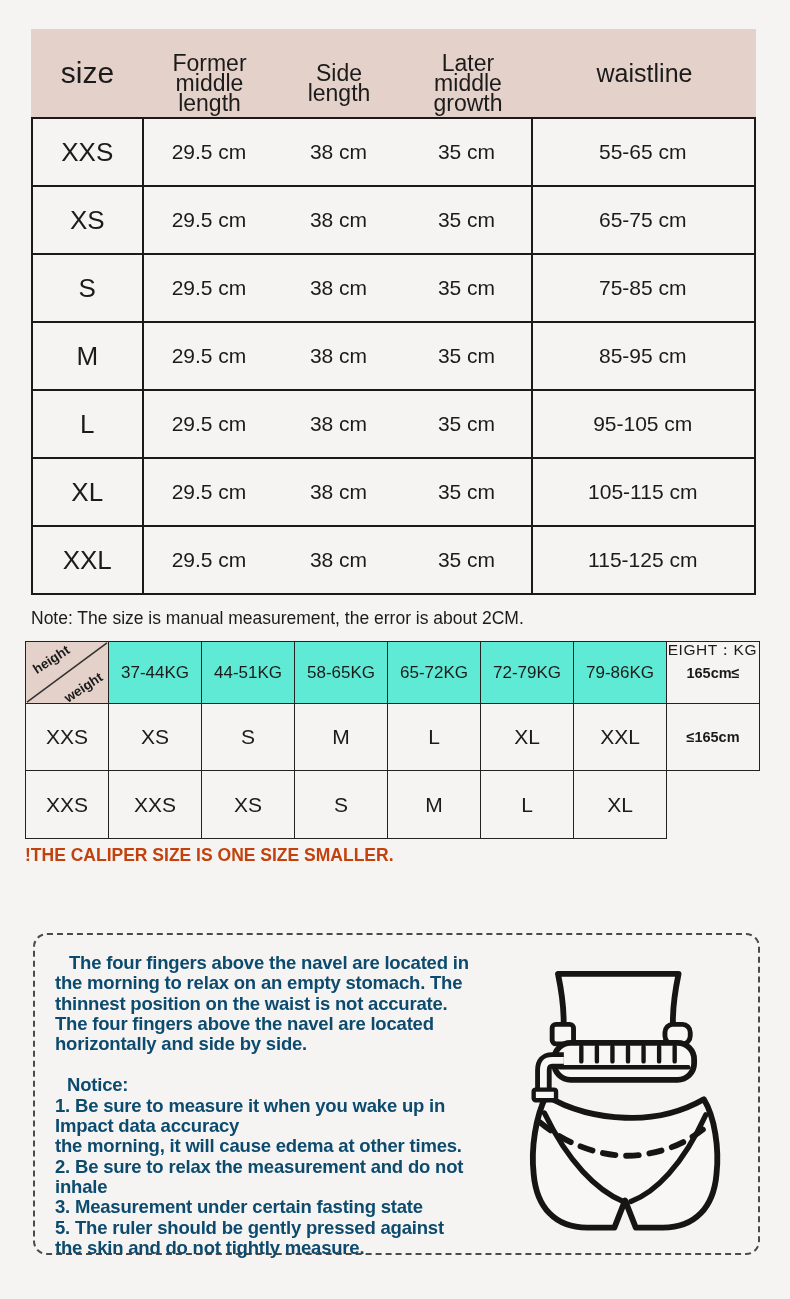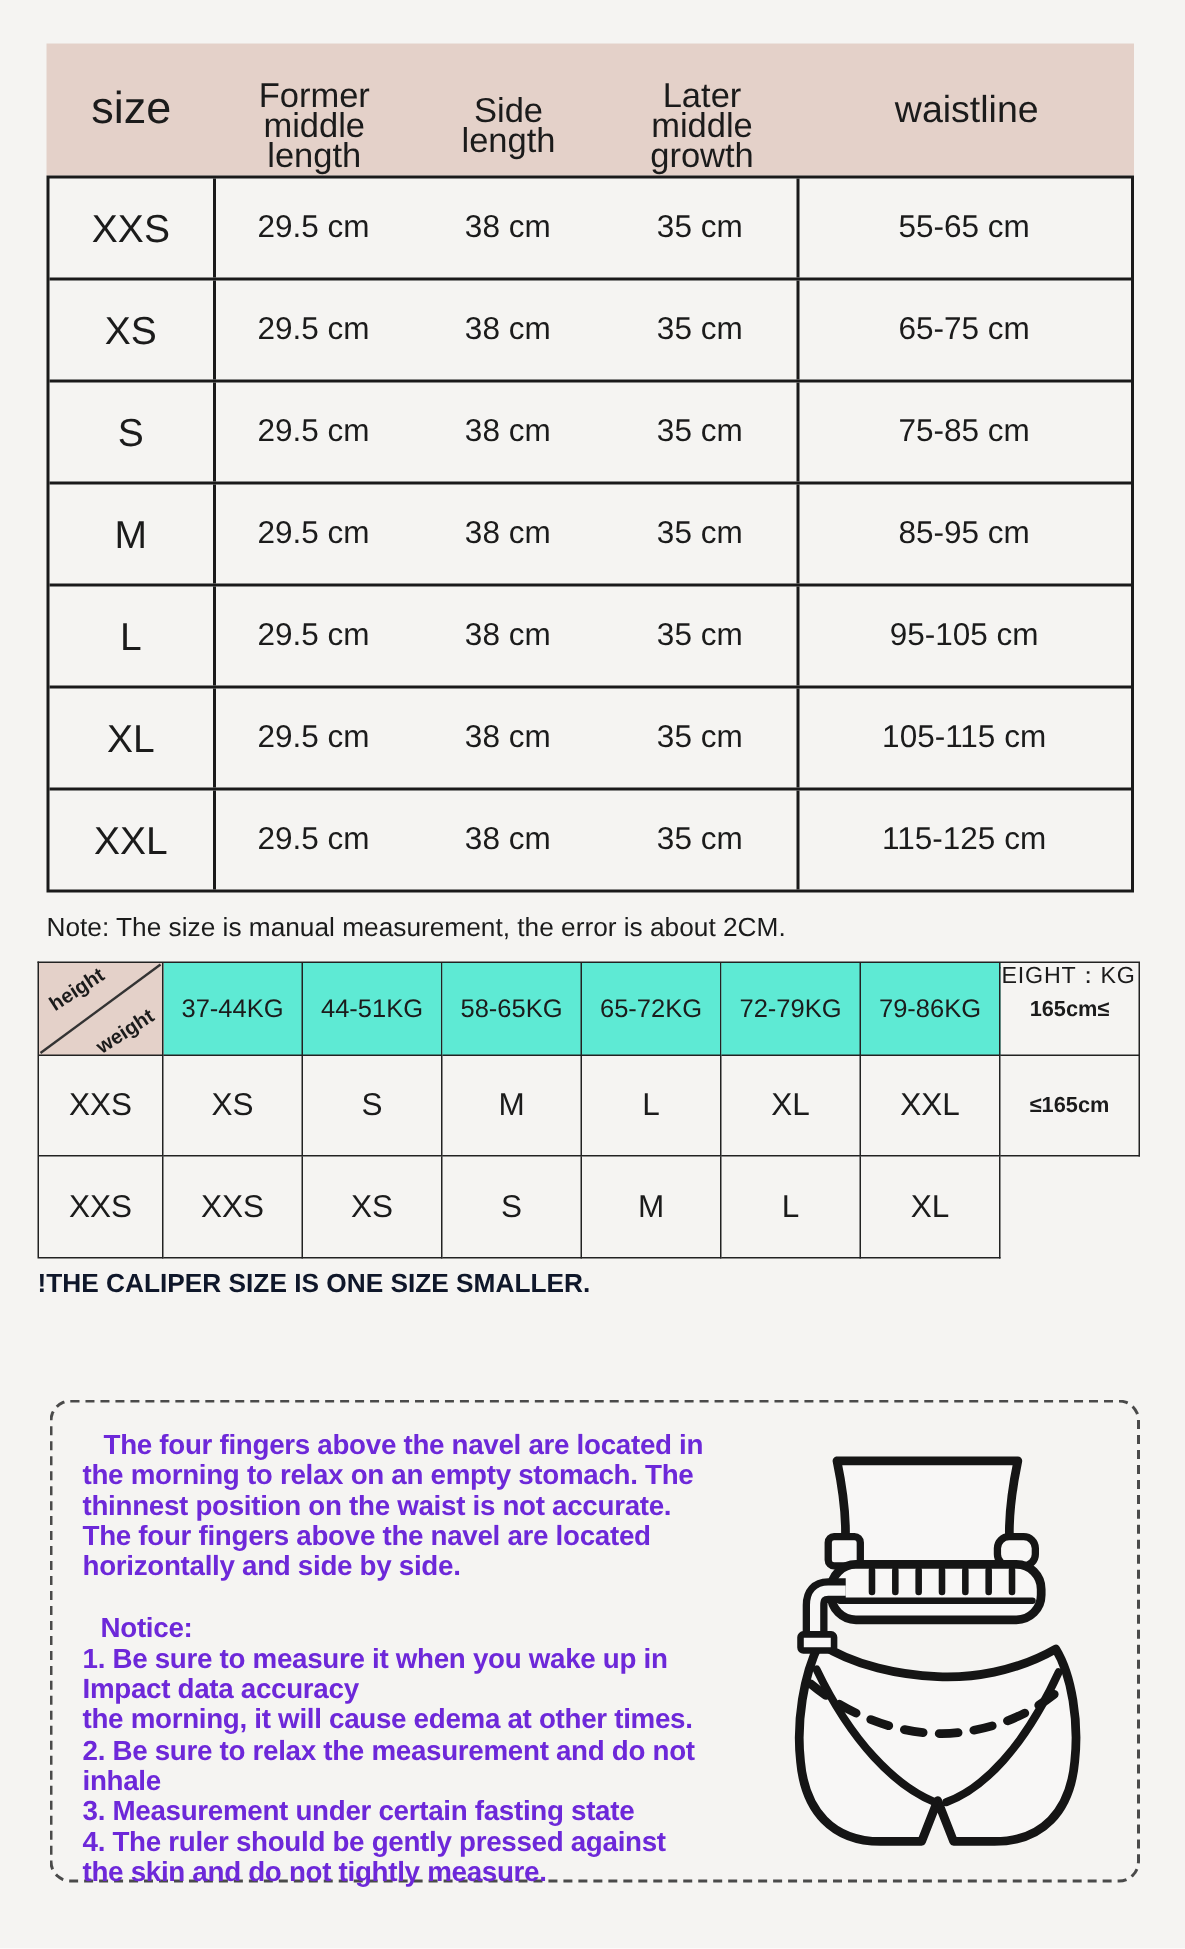--- a/index.html
+++ b/index.html
@@ -59,39 +59,39 @@
   }
   .hw-h{background:#5eead4;font-size:17px;font-weight:500;}
   .hw-corner{position:relative;background:#e4d1c9;}
   .hw-corner svg{position:absolute;left:0;top:0;width:100%;height:100%;}
   .hw-corner .c-top{position:absolute;left:5px;top:10px;transform:rotate(-33deg);font-size:13.5px;font-weight:600;}
   .hw-corner .c-bot{position:absolute;right:3px;bottom:8px;transform:rotate(-33deg);font-size:13.5px;font-weight:600;}
   .hw-label{font-size:14.5px;font-weight:600;}
   .hw-size{font-size:21px;font-weight:500;}
 
   
-  .warning{position:absolute;left:25px;top:845px;font-size:17.5px;font-weight:600;color:#0f172a;}
+  .warning{position:absolute;left:25px;top:845px;font-size:17.5px;font-weight:600;color:#c2410c;}
 
   
   .notice{
     position:absolute;left:33px;top:933px;
     width:727px;height:322px;
     box-sizing:border-box;
     border:2px dashed #4a4a4a;
     border-radius:14px;
     display:flex;
     padding:18px 12px 10px 20px;
   }
   .notice-text{
     width:468px;
     font-size:18.5px;
     font-weight:bold;
     line-height:20.3px;
     letter-spacing:-0.2px;
-    color:#6d28d9;
+    color:#0c4a6e;
   }
   .n-line{white-space:nowrap;}
   .n-indent{padding-left:14px;}
   .n-title{margin-top:21px;padding-left:12px;}
   .fig{margin-left:auto;margin-right:14px;margin-top:16px;}
 </style>
 </head>
 <body>
 
 <div class="page">
@@ -203,21 +203,21 @@
       <div class="n-line">thinnest position on the waist is not accurate.</div>
       <div class="n-line">The four fingers above the navel are located</div>
       <div class="n-line">horizontally and side by side.</div>
       <div class="n-line n-title">Notice:</div>
       <div class="n-line">1. Be sure to measure it when you wake up in</div>
       <div class="n-line">Impact data accuracy</div>
       <div class="n-line">the morning, it will cause edema at other times.</div>
       <div class="n-line">2. Be sure to relax the measurement and do not</div>
       <div class="n-line">inhale</div>
       <div class="n-line">3. Measurement under certain fasting state</div>
-      <div class="n-line">4. The ruler should be gently pressed against</div>
+      <div class="n-line">5. The ruler should be gently pressed against</div>
       <div class="n-line">the skin and do not tightly measure.</div>
     </div>
 
     <svg class="fig" viewBox="0 0 200 290" width="208" height="282">
       <g stroke="#151515" stroke-linejoin="round" stroke-linecap="round">
 
         <path d="M28,5 H152 C146,34 144,60 149,79 L31,79 C36,60 34,34 28,5 Z" fill="#f8f7f6" stroke-width="6"></path>
 
         <rect x="22" y="57" width="22" height="20" rx="4" fill="#f8f7f6" stroke-width="5"></rect>
         <rect x="138" y="57" width="26" height="20" rx="8" fill="#f8f7f6" stroke-width="5"></rect>

